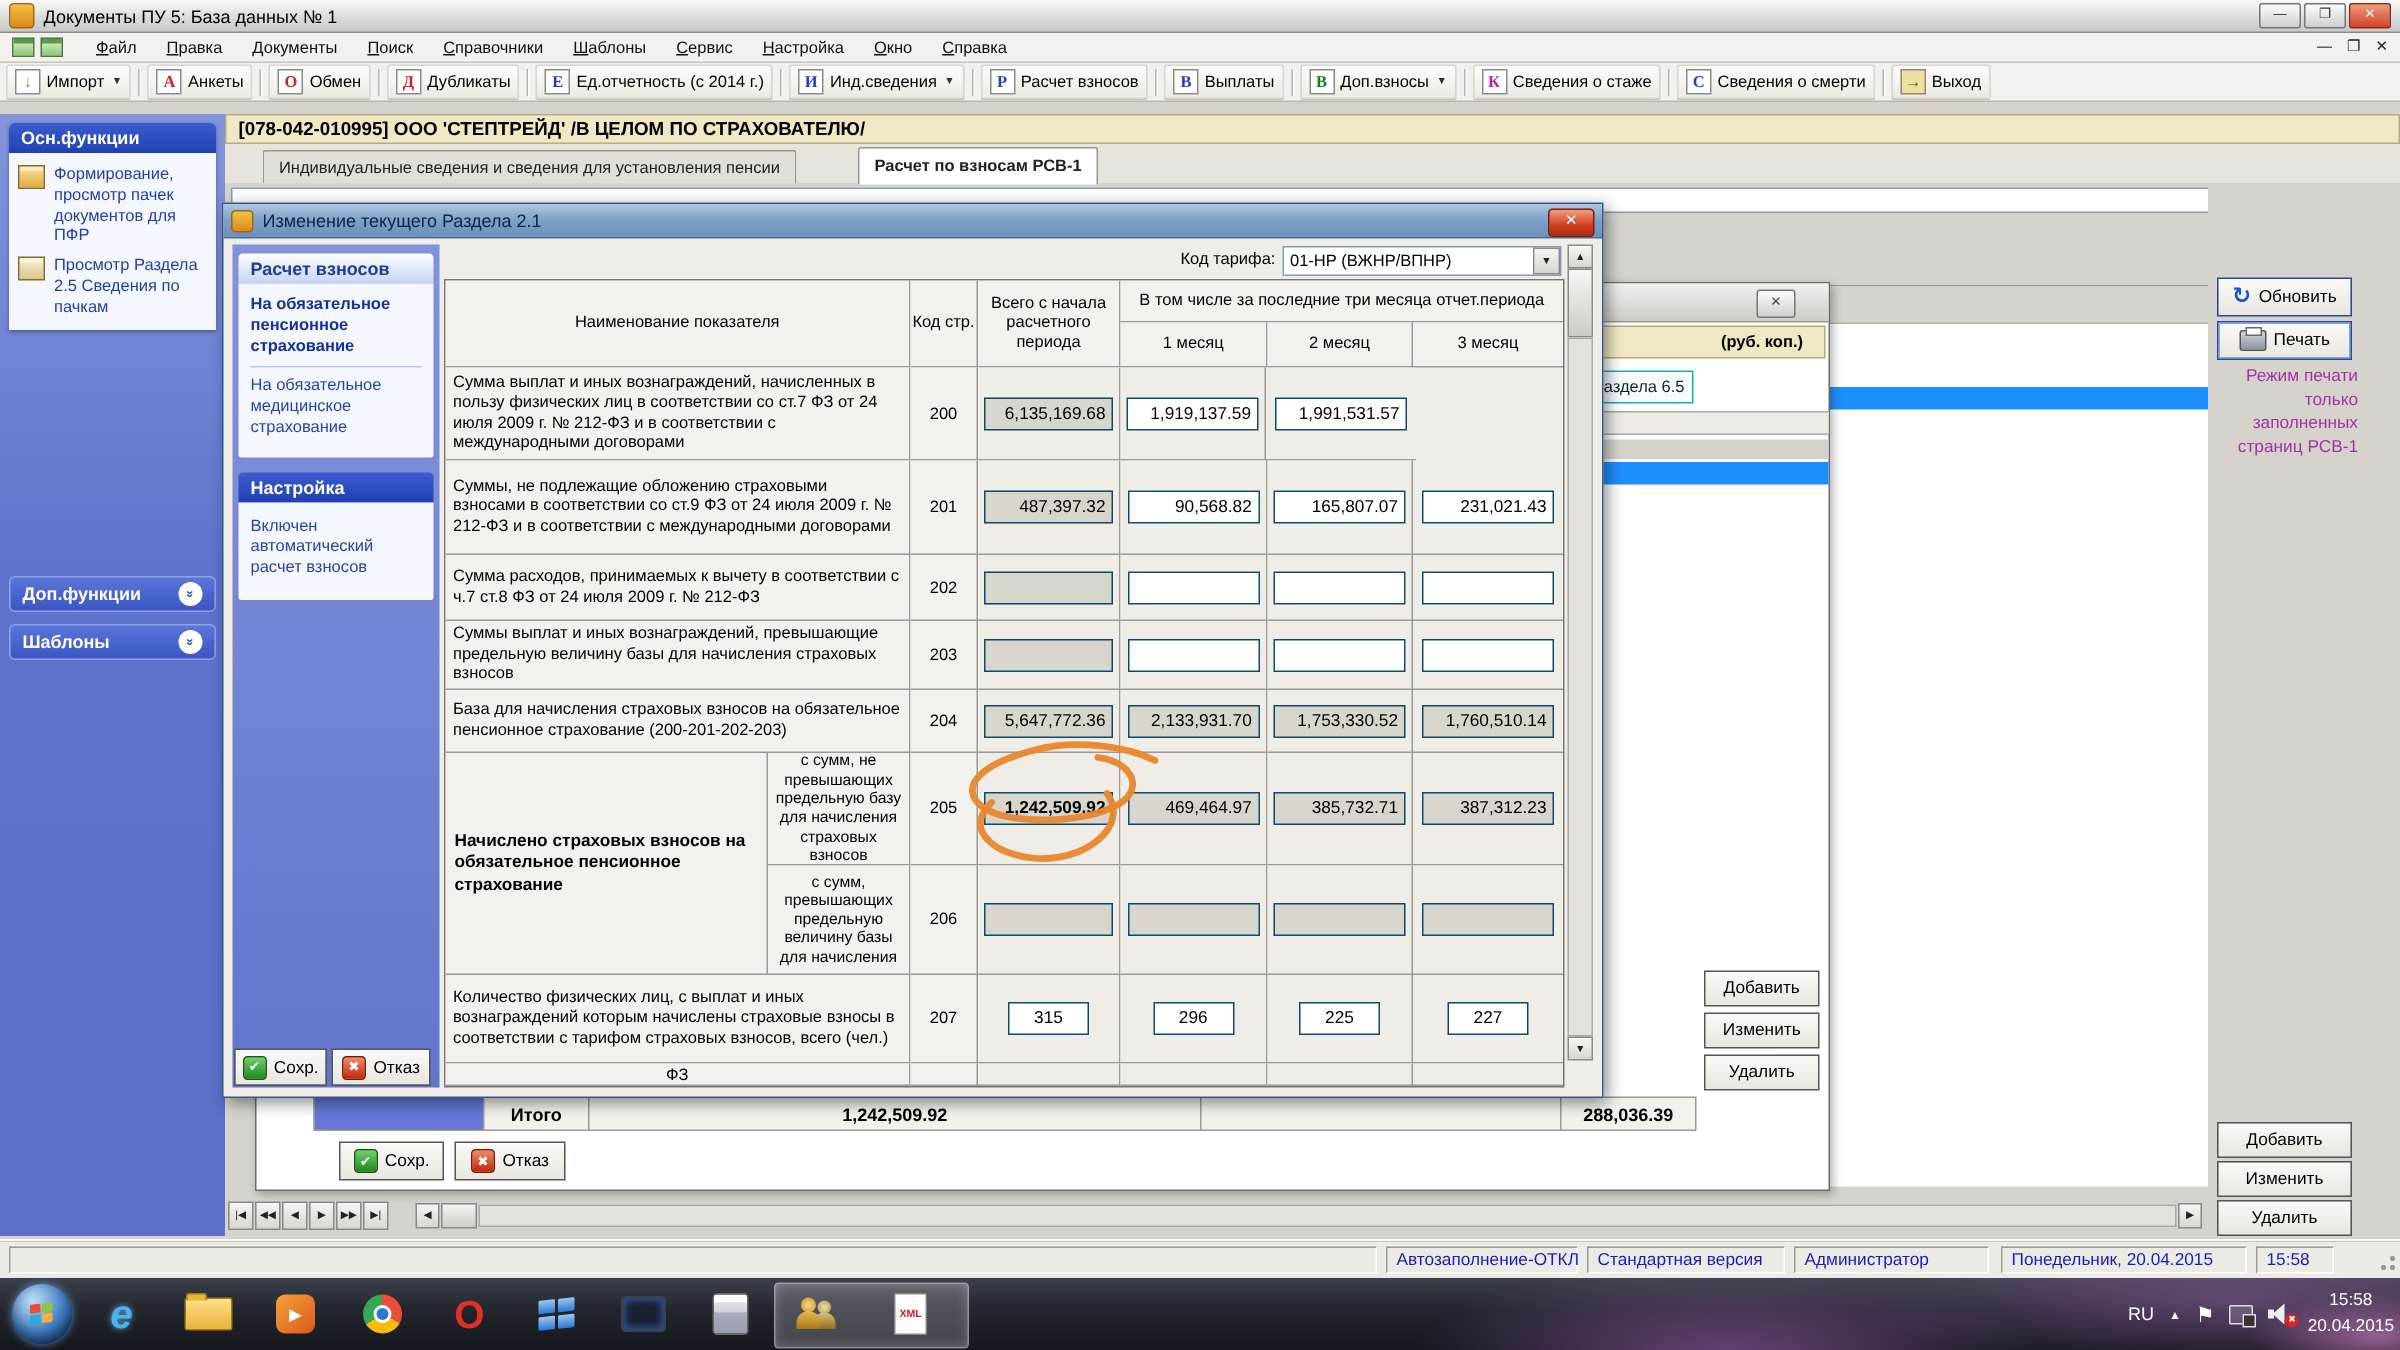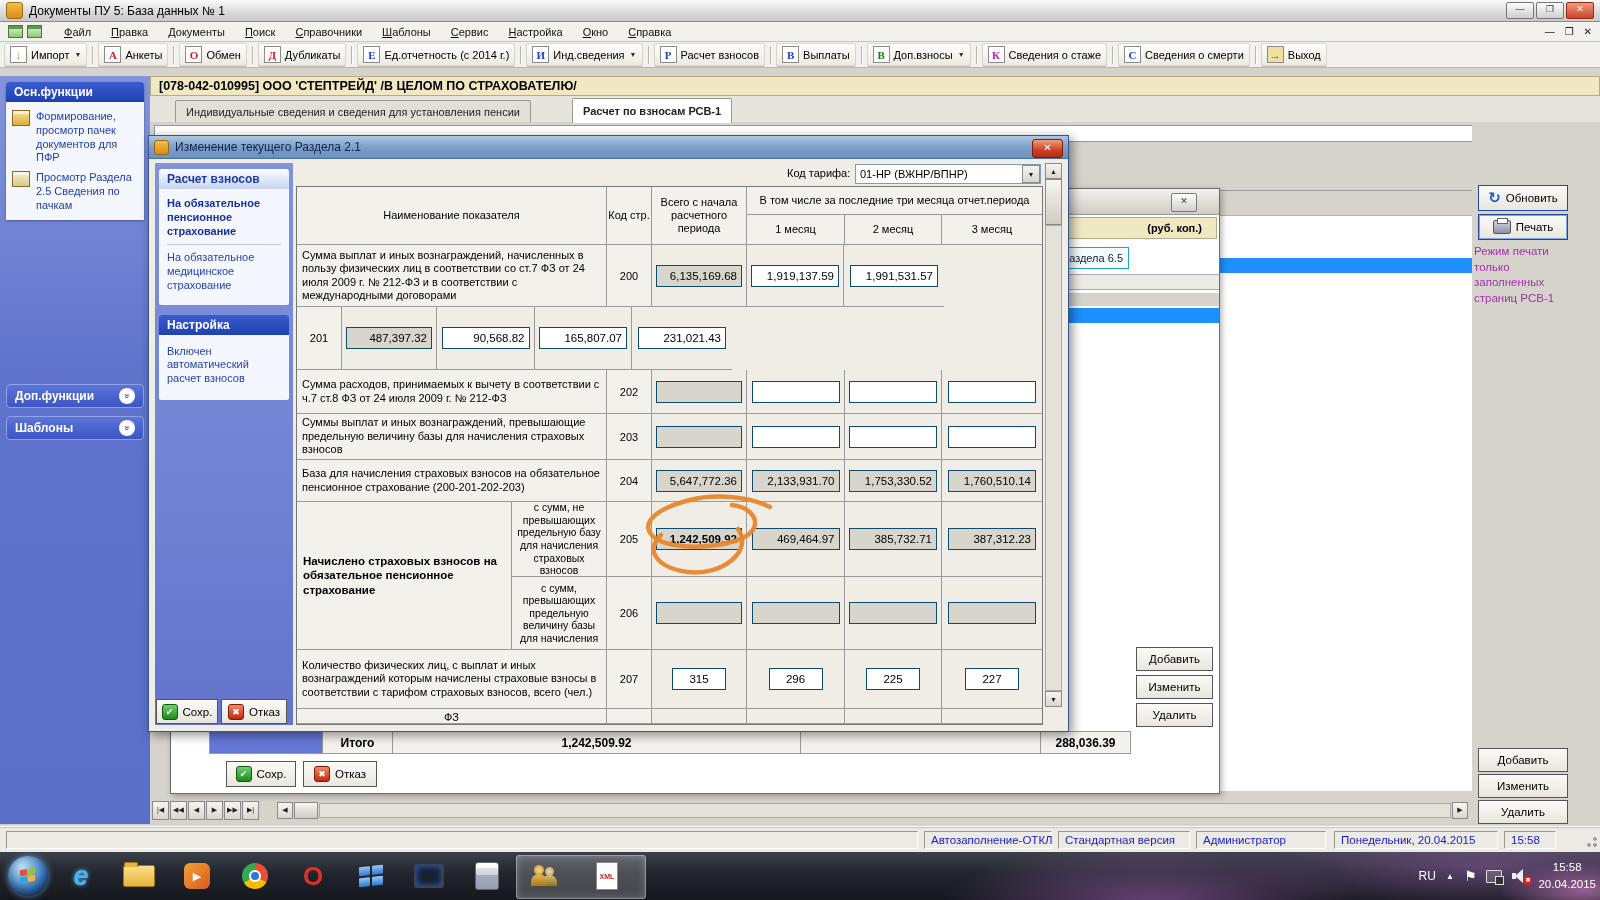--- a/index.html
+++ b/index.html
@@ -41,21 +41,21 @@
   .tab.active{background:#fff;font-weight:bold;top:2px;height:24px;z-index:2;}
   .content{left:150px;top:122px;width:1450px;height:702px;background:#D6D3CC;}
   .combostrip{position:absolute;left:4px;top:3px;width:1384px;height:15px;background:#fff;border:1px solid #7F9DB9;}
   .comboarrow{position:absolute;left:1390px;top:3px;width:17px;height:17px;background:linear-gradient(#f4f3ef,#d9d6cd);border:1px solid #8a8a8a;font-size:7px;text-align:center;line-height:16px;}
   
   .cbtn{background:linear-gradient(#FBFAF7,#E8E6DE);border:1px solid #555;display:flex;align-items:center;justify-content:center;gap:5px;font-size:11.5px;}
   .ul::first-letter{text-decoration:underline;}
   .okico{width:14px;height:14px;border-radius:3px;background:linear-gradient(#6fd06f,#1d8a1d);color:#fff;font-size:9px;display:flex;align-items:center;justify-content:center;border:1px solid #0d5a0d;}
   .noico{width:14px;height:14px;border-radius:3px;background:linear-gradient(#f08a6a,#c42808);color:#fff;font-size:9px;display:flex;align-items:center;justify-content:center;border:1px solid #7a1800;}
   
-  .note-purple{color:#A033A8;text-align:left;line-height:1.35;font-size:11.5px;}
+  .note-purple{color:#A033A8;text-align:right;line-height:1.35;font-size:11.5px;}
   .printer-ico{width:16px;height:12px;position:relative;background:linear-gradient(#cfd3de,#8e93a4);border:1px solid #555;border-radius:2px;}
   .printer-ico::before{content:"";position:absolute;left:3px;top:-3px;width:9px;height:4px;background:#fff;border:1px solid #666;}
   .refresh-ico{color:#1458D0;font-weight:bold;font-size:15px;line-height:12px;}
   
   .popup{left:170px;top:188px;width:1048px;height:604px;background:#fff;border:1px solid #6d6d6d;box-shadow:2px 2px 6px rgba(0,0,0,.3);z-index:20;}
   .popup-title{position:absolute;left:0;top:0;width:100%;height:26px;background:linear-gradient(#F2F1EE,#CFCCC4);border-bottom:1px solid #9a978e;box-sizing:border-box;}
   .xbtn{position:absolute;width:24px;height:17px;background:linear-gradient(#fdfdfd,#cfcfcf);border:1px solid #777;border-radius:2px;font-size:9px;text-align:center;line-height:15px;color:#444;}
   .khaki{position:absolute;left:2px;top:28px;width:1044px;height:22px;background:#EFE8C2;border:1px solid #B3AC87;box-sizing:border-box;display:flex;align-items:center;justify-content:flex-end;padding-right:14px;}
   .cyantab{position:absolute;left:820px;top:58px;width:138px;height:22px;background:#F6FBFE;border:1px solid #18A8C8;box-sizing:border-box;display:flex;align-items:center;justify-content:flex-end;padding-right:5px;color:#123;}
   .prow{position:absolute;left:0;width:100%;box-sizing:border-box;}
@@ -407,20 +407,21 @@
           </div>
         <div class="tc vm2">
             <div class="vbox w88">1,919,137.59</div>
           </div>
         <div class="tc vm3">
             <div class="vbox w88">1,991,531.57</div>
           </div>
       </div>
 
       <div class="trow" style="height:63px;">
+        <div class="tc name">Суммы, не подлежащие обложению страховыми взносами в соответствии со ст.9 ФЗ от 24 июля 2009 г. № 212-ФЗ и в соответствии с международными договорами</div>
         <div class="tc code">201</div>
         <div class="tc vtotal">
             <div class="vbox w86 ro">487,397.32</div>
           </div>
         <div class="tc vm1">
             <div class="vbox w88">90,568.82</div>
           </div>
         <div class="tc vm2">
             <div class="vbox w88">165,807.07</div>
           </div>

